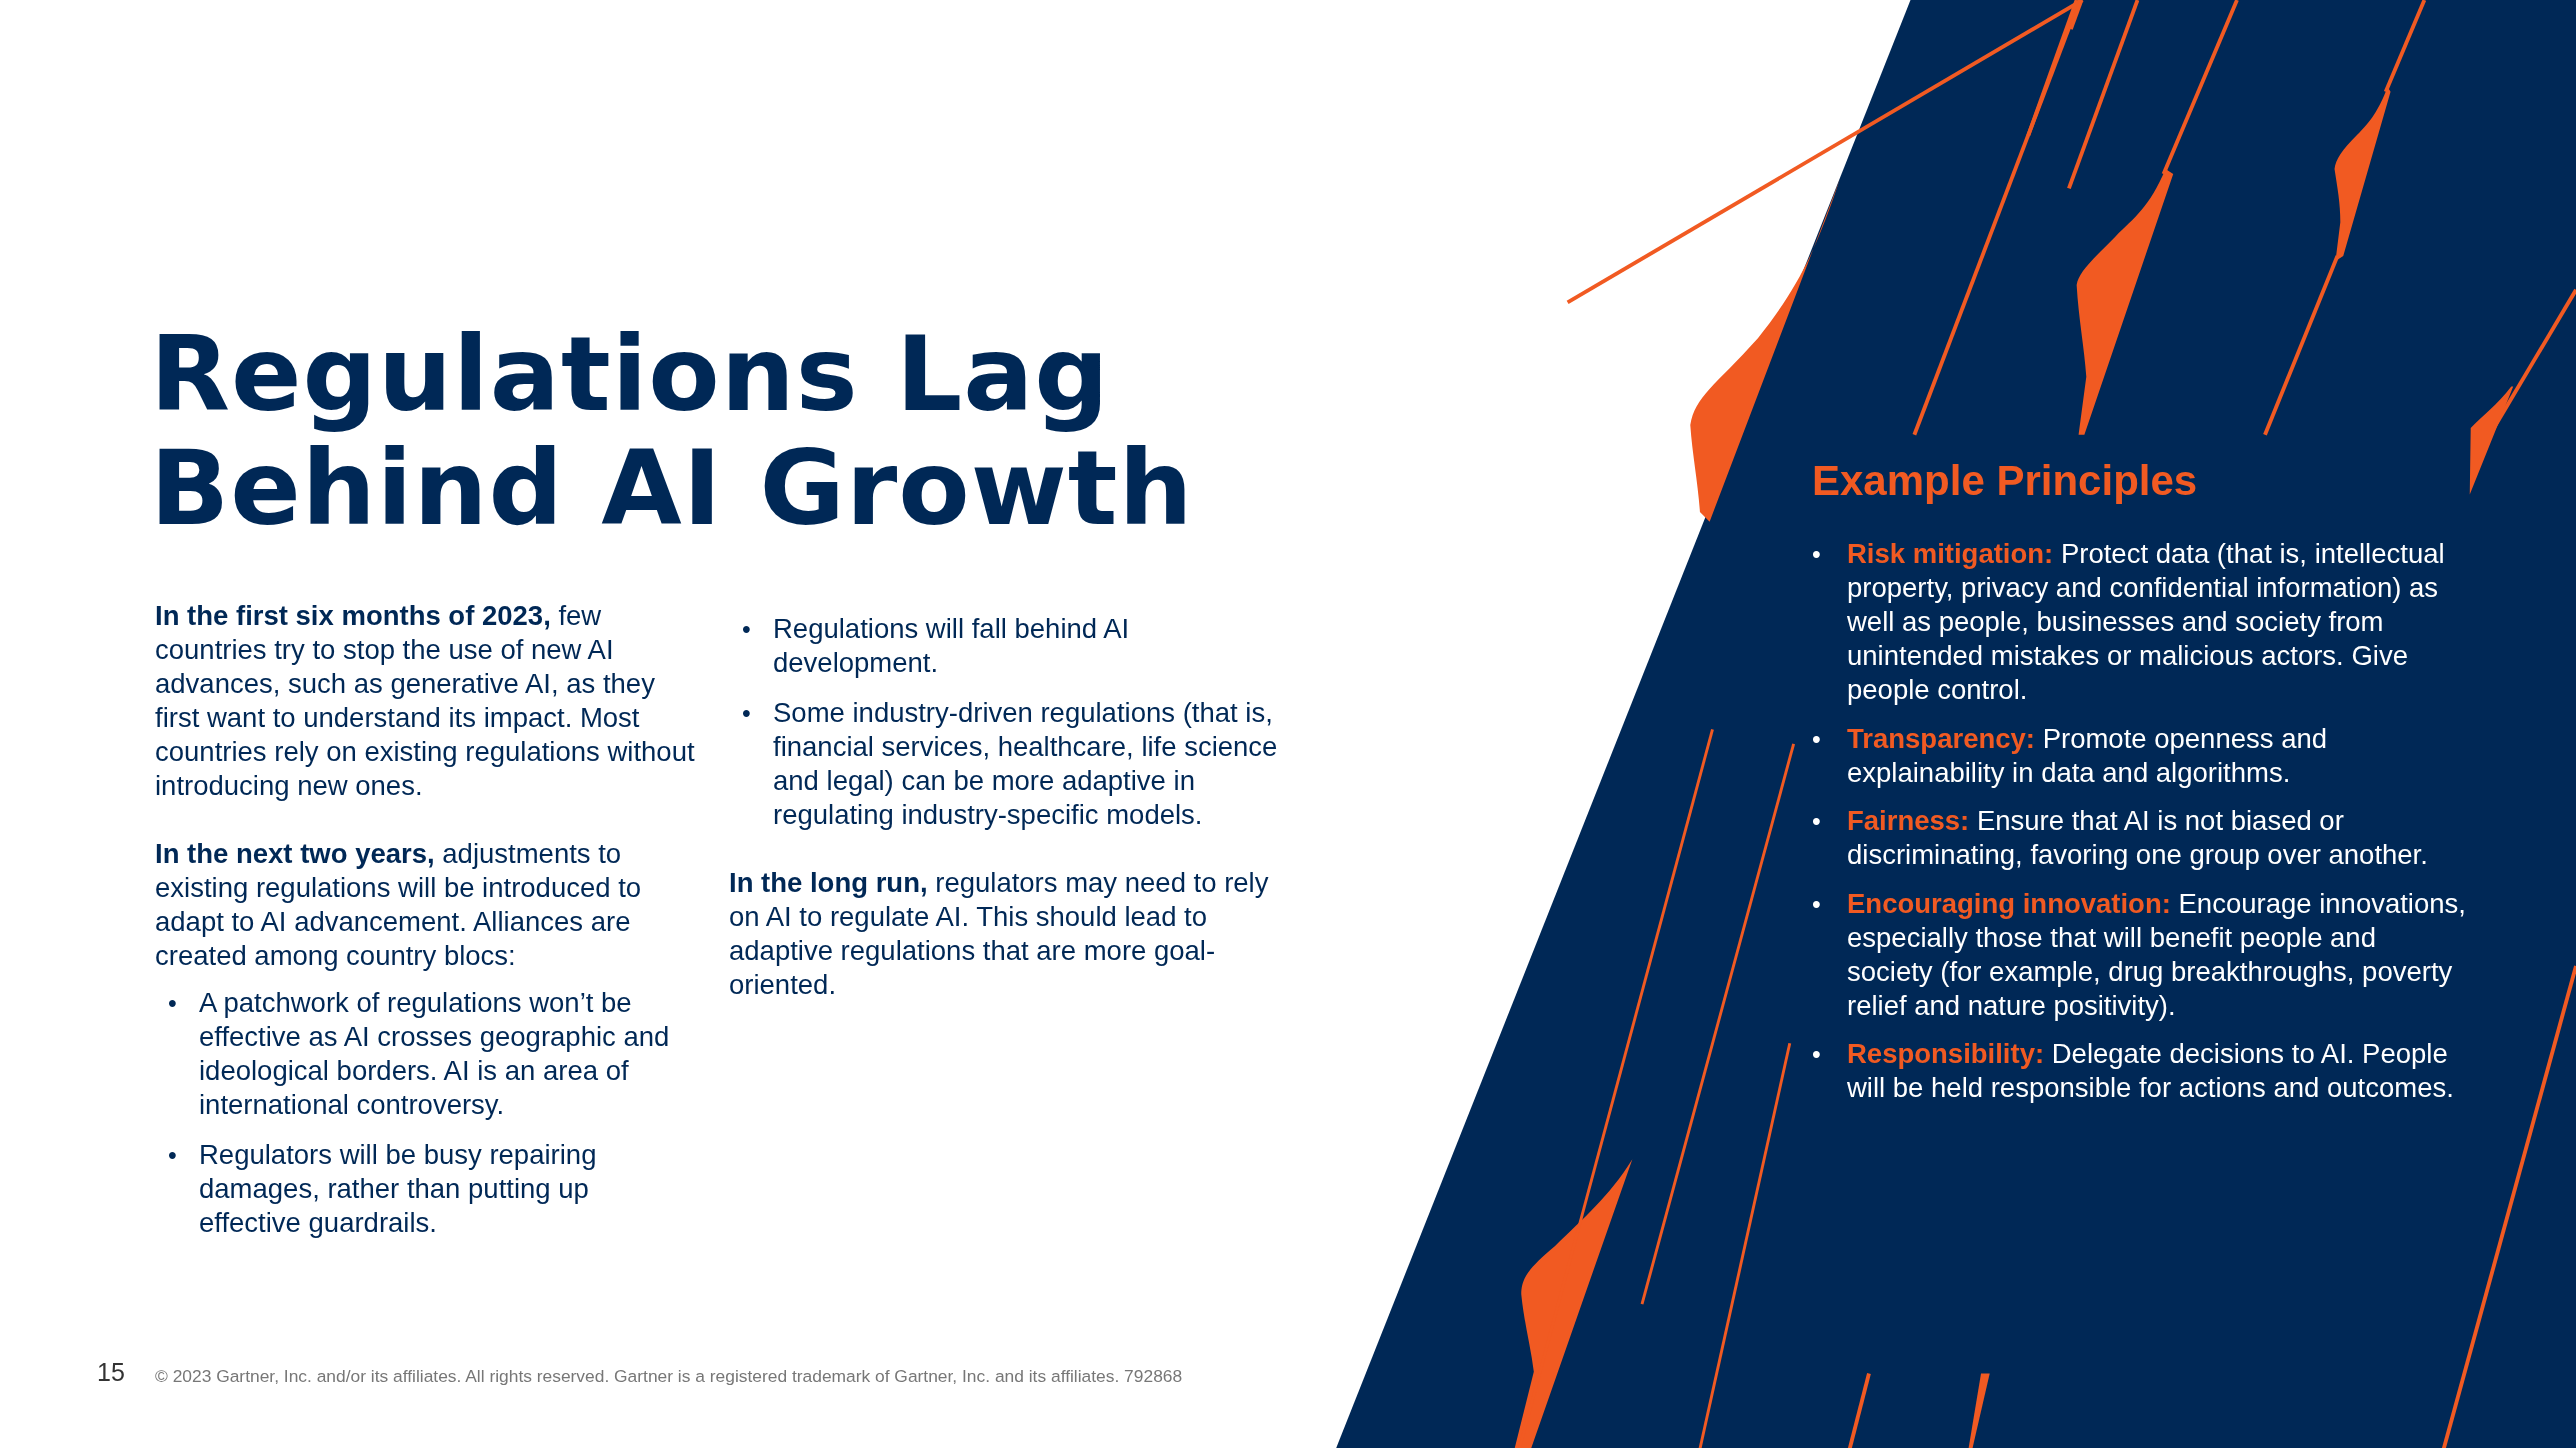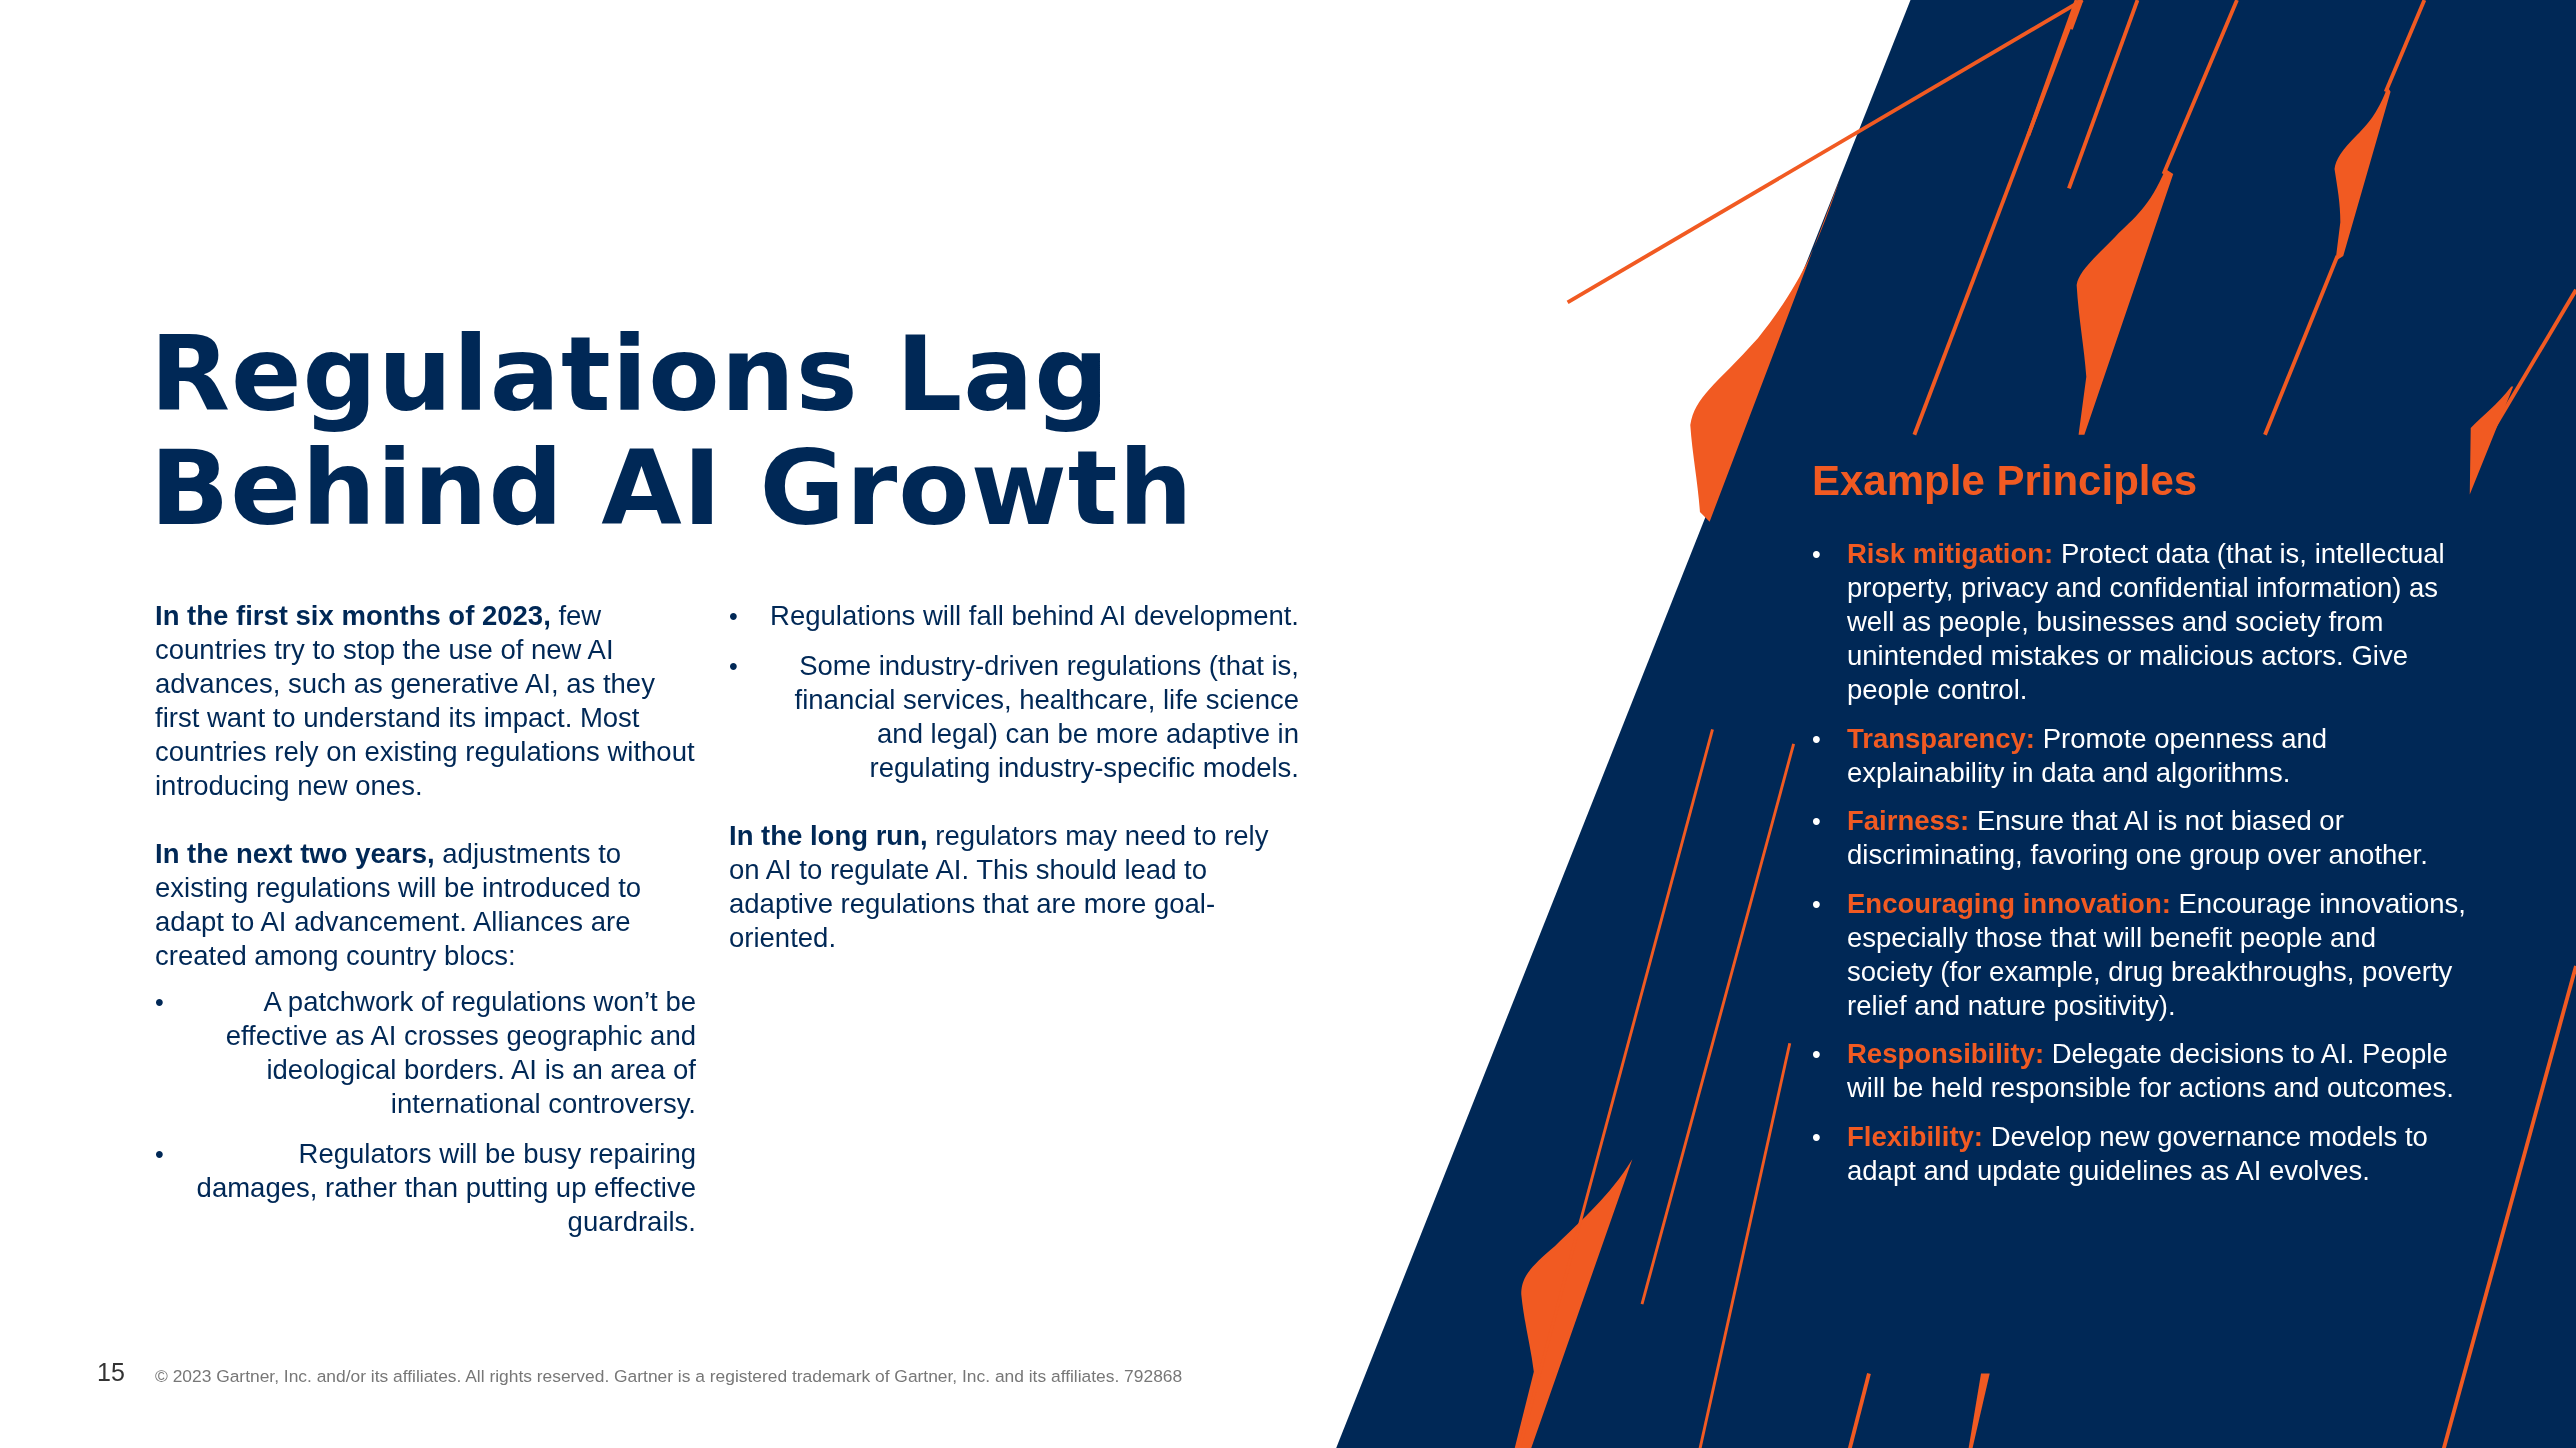--- a/index.html
+++ b/index.html
@@ -15,21 +15,21 @@
       font-family: "DejaVu Sans", sans-serif; font-weight: bold;
       font-size: 104px; line-height: 114px; color: #002856;
       letter-spacing: 1px; margin: 0;
     }
     .title span { display: block; }
     .col { position: absolute; font-size: 27.5px; line-height: 34px; color: #002856; }
     .col1 { left: 155px; top: 599px; width: 541px; }
     .col2 { left: 729px; top: 599px; width: 570px; }
     .para { margin: 0 0 34px 0; }
     .para b { font-weight: bold; }
-    ul.bul { list-style: none; margin: 0; padding: 0; text-align: right; }
+    ul.bul { list-style: none; margin: 13px; padding: 0; }
     ul.bul li { position: relative; padding-left: 31px; margin-bottom: 16.4px; }
     ul.bul li::before {
       content: "\2022"; position: absolute; left: 0; top: 0; font-size: 25px;
     }
     .col2 ul.bul { margin-bottom: 34px; }
     .footer {
       position: absolute; left: 97px; top: 1358px; height: 29px;
       display: flex; align-items: flex-end;
     }
     .pagenum { font-size: 25px; color: #333333; width: 58px; }
@@ -120,21 +120,20 @@
 </div>
 
 <div class="panel">
   <h2 class="panel-title">Example Principles</h2>
   <ul class="pr-list">
     <li><span class="pr-key">Risk mitigation:</span><span> Protect data (that is, intellectual property, privacy and confidential information) as well as people, businesses and society from unintended mistakes or malicious actors. Give people control.</span></li>
     <li><span class="pr-key">Transparency:</span><span> Promote openness and explainability in data and algorithms.</span></li>
     <li><span class="pr-key">Fairness:</span><span> Ensure that AI is not biased or discriminating, favoring one group over another.</span></li>
     <li><span class="pr-key">Encouraging innovation:</span><span> Encourage innovations, especially those that will benefit people and society (for example, drug breakthroughs, poverty relief and nature positivity).</span></li>
     <li><span class="pr-key">Responsibility:</span><span> Delegate decisions to AI. People will be held responsible for actions and outcomes.</span></li>
-    <li><span class="pr-key">Flexibility:</span><span> Develop new governance models to adapt and update guidelines as AI evolves.</span></li>
   </ul>
 </div>
 
 <div class="footer">
   <span class="pagenum">15</span>
   <span class="copy">© 2023 Gartner, Inc. and/or its affiliates. All rights reserved. Gartner is a registered trademark of Gartner, Inc. and its affiliates. 792868</span>
 </div>
 
 
 </body></html>

